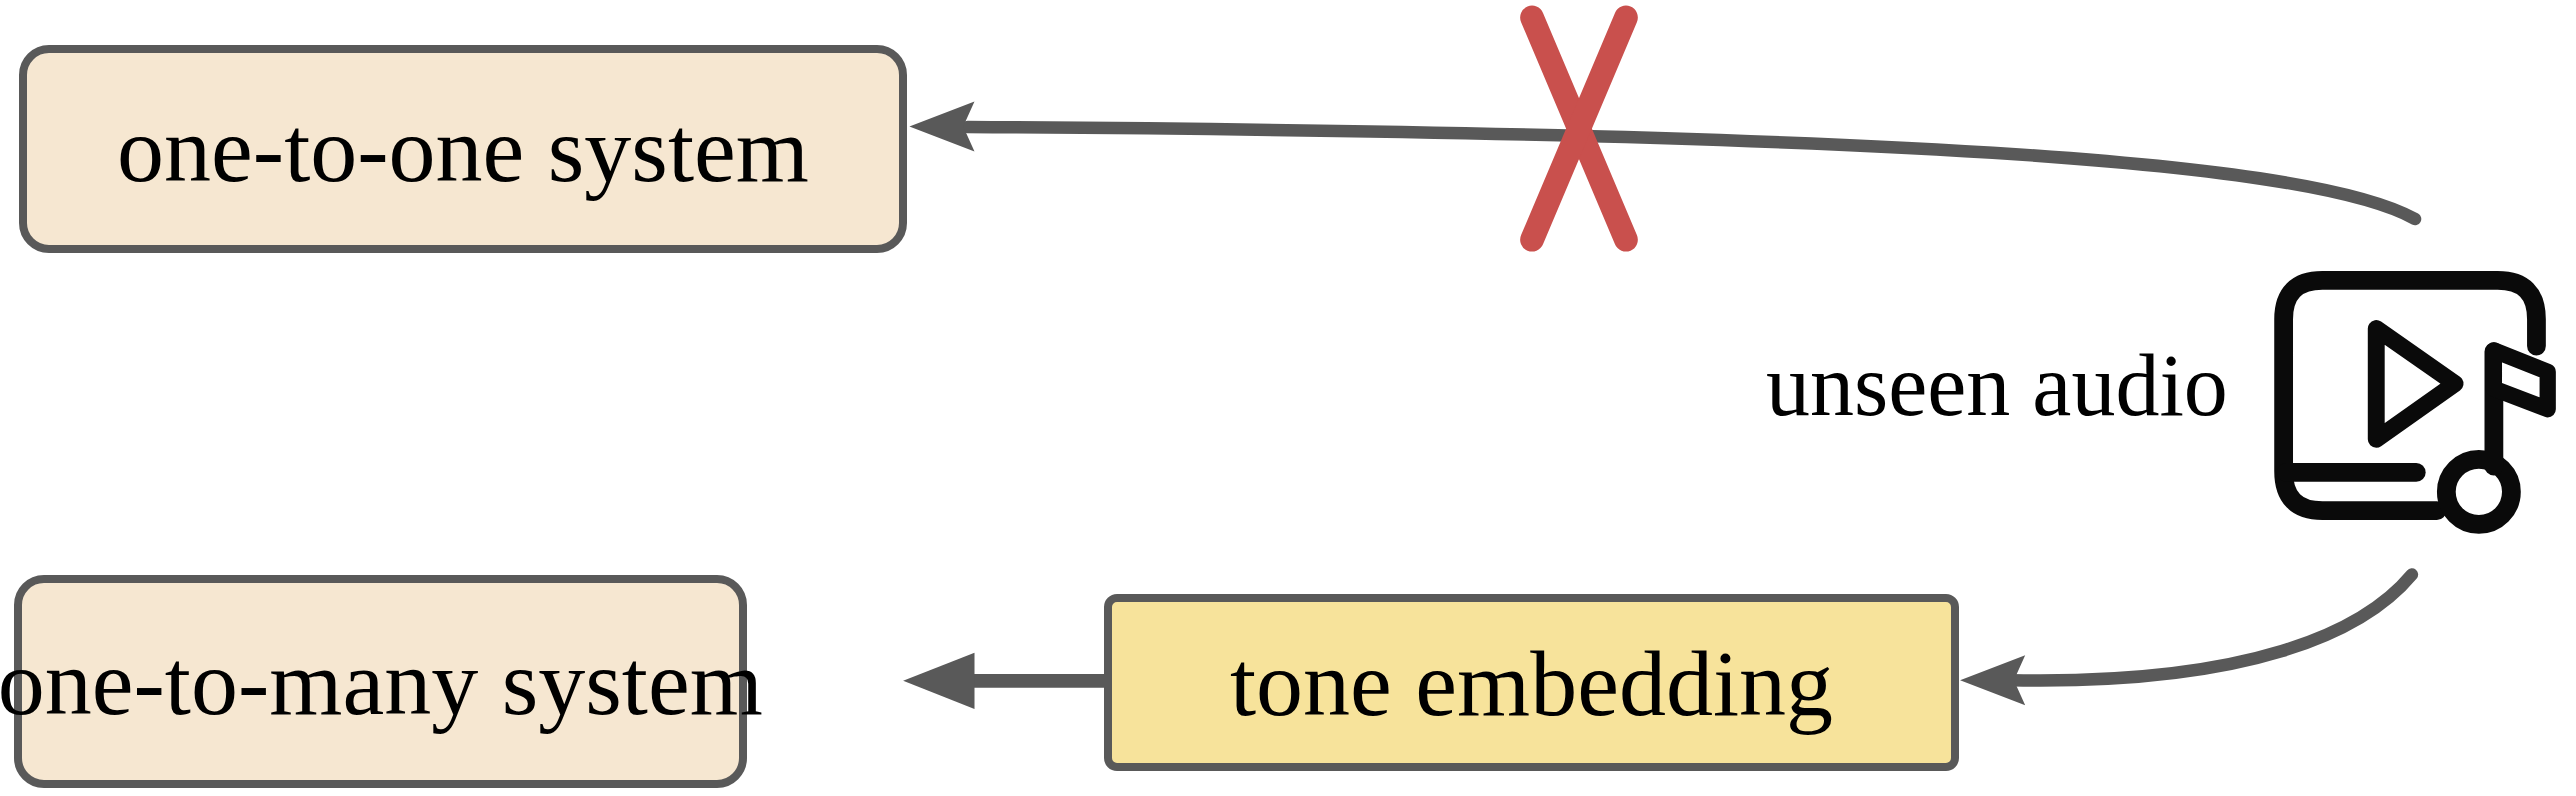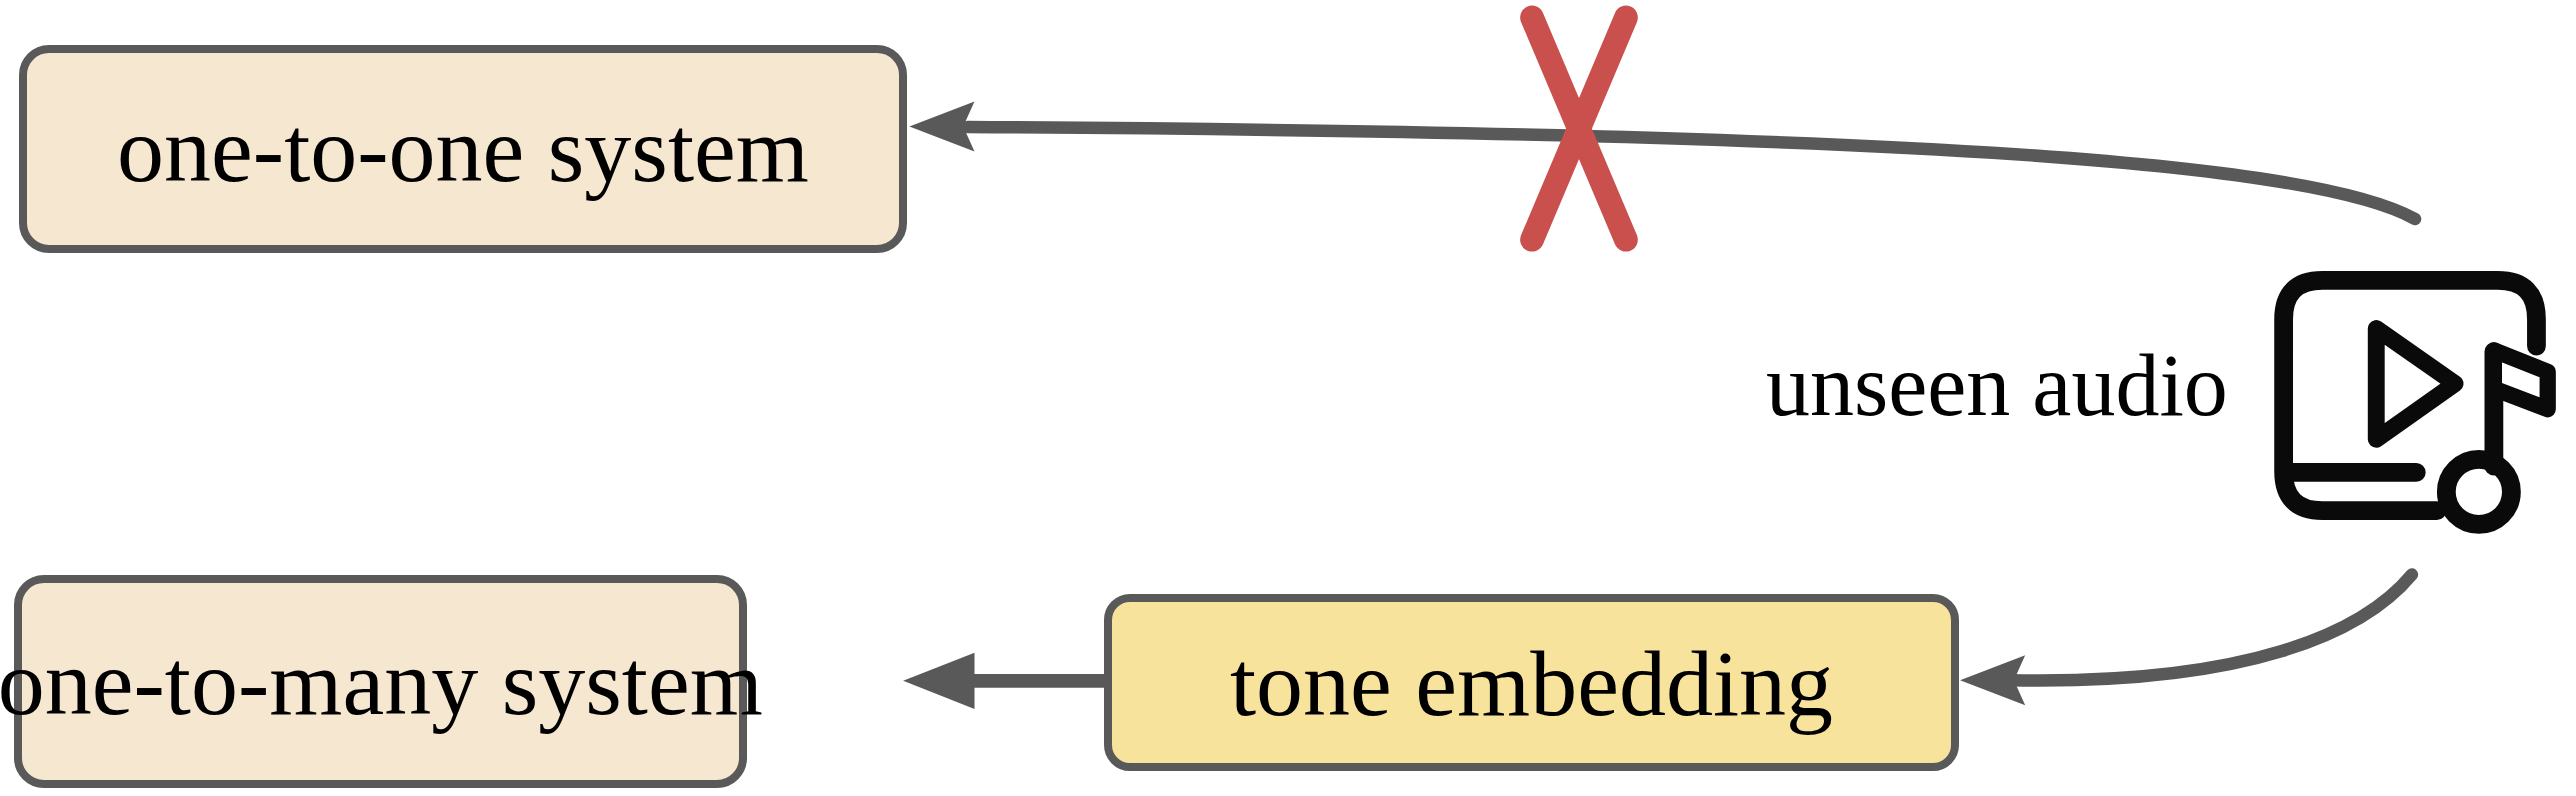--- a/index.html
+++ b/index.html
@@ -26,21 +26,21 @@
     font-size: 94px;
     line-height: 1;
     white-space: nowrap;
   }
   .node-beige {
     background: #f6e7d1;
     border-radius: 30px;
   }
   .node-yellow {
     background: #f7e39b;
-    border-radius: 26px;
+    border-radius: 13px;
   }
   #box-one-to-one   { left: 19px;   top: 20.7px;  width: 888px; height: 208px; margin-top: 24px; }
   #box-one-to-many  { left: 13.8px;   top: 575px; width: 733px; height: 213px; }
   #box-tone-embed   { left: 1104px; top: 594px; width: 855px; height: 177px; }
   .floating-label {
     position: absolute;
     left: 1766px;
     top: 336px;
     width: 476px;
     height: 94px;

